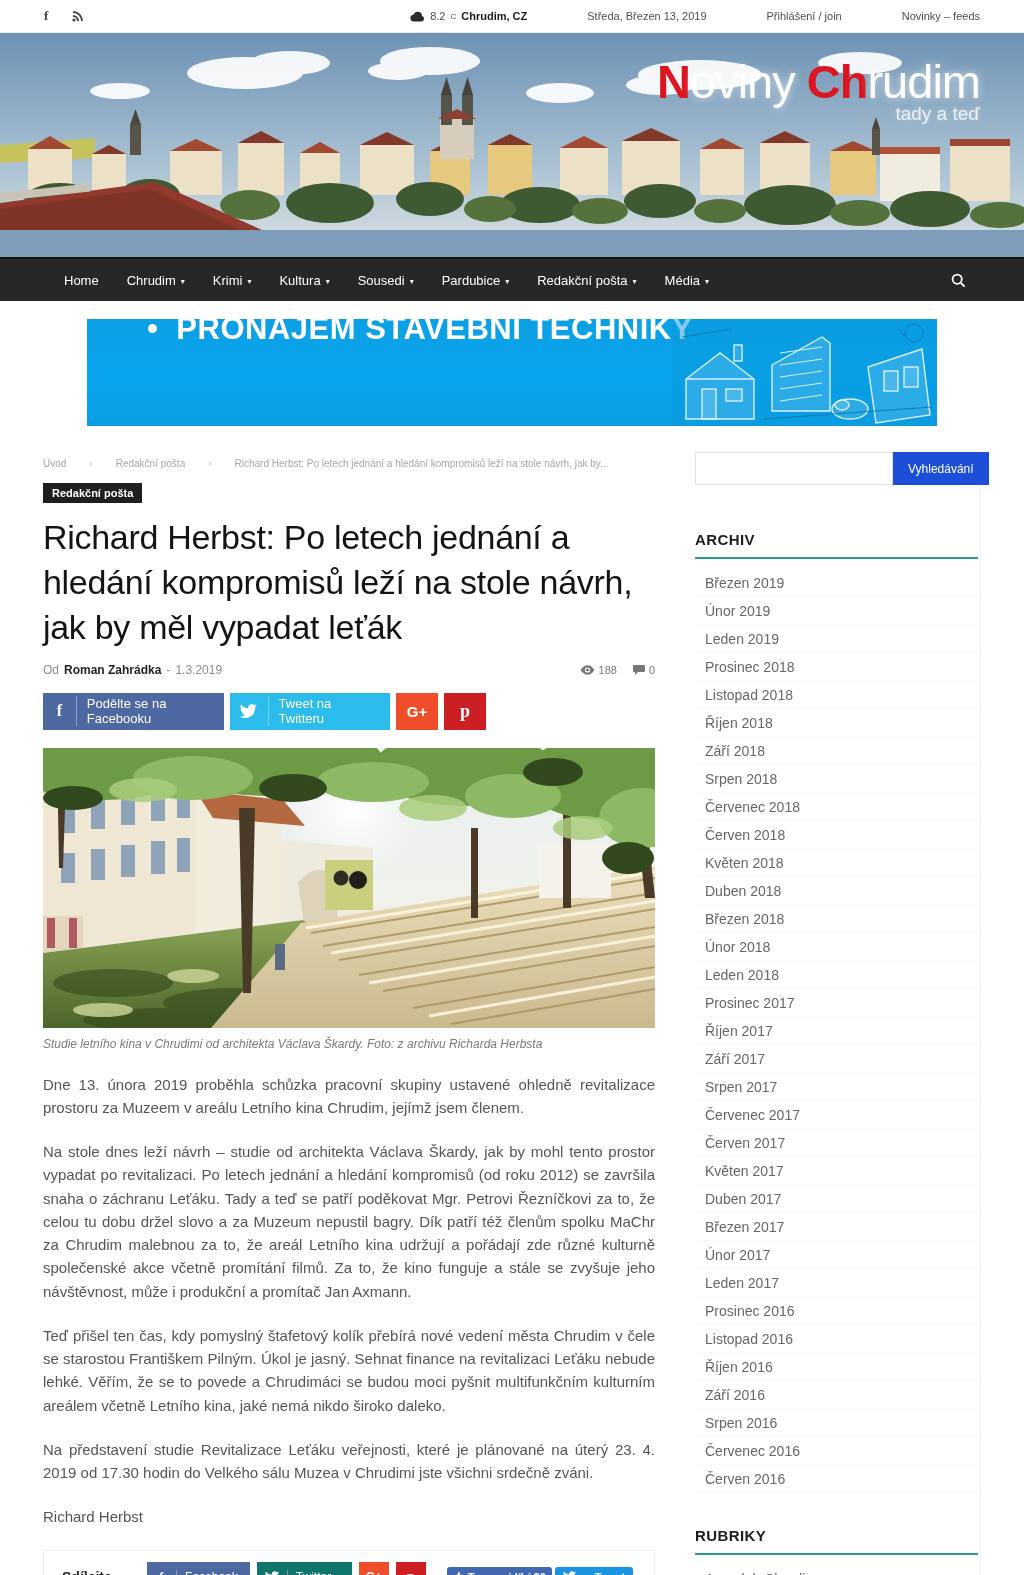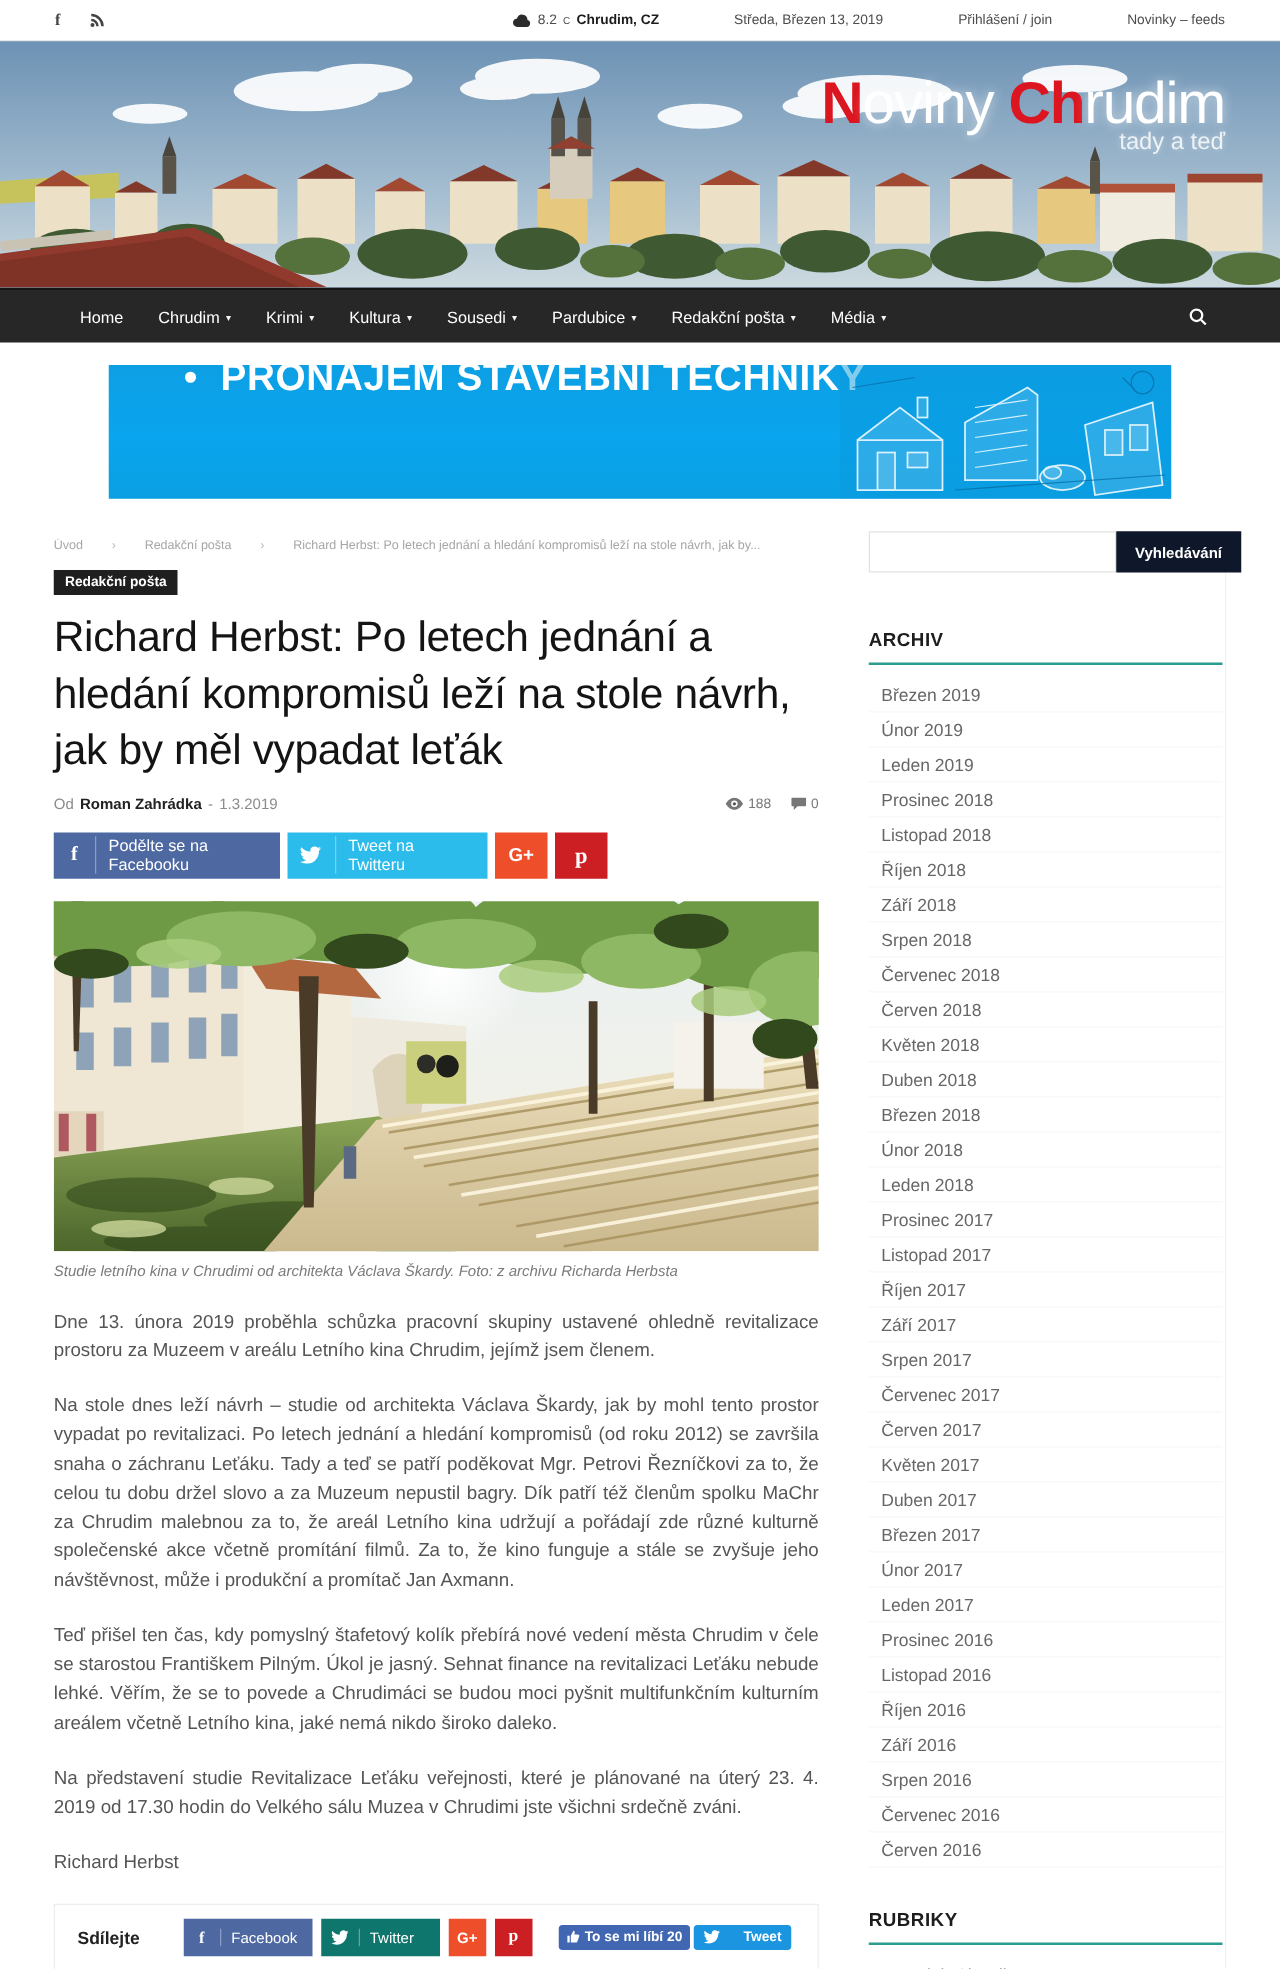--- a/index.html
+++ b/index.html
@@ -10,21 +10,21 @@
 .topbar{height:33px;display:flex;align-items:center;padding:0 44px;border-bottom:1px solid #e9e9e9;font-size:11px;color:#4d4d4d;background:#fff}
 .topbar-left{display:flex;gap:24px;align-items:center}
 .tb-icon{color:#444;font-size:12px;display:inline-flex;align-items:center}
 .fb-glyph{font-weight:bold;font-family:"Liberation Serif",serif;font-size:13px}
 .topbar-right{margin-left:auto;display:flex;gap:60px;align-items:flex-start}
 .weather{display:flex;align-items:center;gap:5px}
 .weather sup{font-size:8px}
 .weather-city{font-weight:bold;color:#1c1c1c}
 
 
-.masthead{position:relative;height:197px;overflow:hidden;background:#7d9cba}
+.masthead{position:relative;height:224px;overflow:hidden;background:#7d9cba}
 .masthead svg{display:block;width:1024px;height:197px}
 .logo{position:absolute;top:24px;right:44px;text-align:right;line-height:1.05}
 .logo-line{font-size:47px;letter-spacing:-1px;color:#fff;text-shadow:0 0 9px rgba(255,255,255,.65)}
 .logo-red{color:#dc1620;font-weight:bold;text-shadow:none}
 .tagline{font-size:19px;color:rgba(255,255,255,.82);text-shadow:0 0 6px rgba(255,255,255,.4);margin-top:-2px}
 
 
 .mainnav{background:#272727;height:44px;display:flex;align-items:center;padding:0 50px;border-top:2px solid #161616}
 .mainnav ul{list-style:none;display:flex;align-items:center;height:100%}
 .mainnav li{display:flex;align-items:center;gap:5px;padding:0 14px;height:100%;color:#fff;font-size:13px;cursor:pointer}
@@ -83,21 +83,21 @@
 .sf-tw{background:#0f766e;width:95px}
 .sf-sq{width:30px;justify-content:center;font-weight:bold;font-size:12px}
 .sf-gp{background:#ef4e2b}
 .sf-pin{background:#cb1f24;font-family:"Liberation Serif",serif;font-size:14px}
 .like-widget{margin-left:14px;height:20px;background:#4267b2;border-radius:3px;color:#fff;font-size:11px;font-weight:bold;display:flex;align-items:center;gap:4px;padding:0 6px;cursor:pointer;max-width:132px;overflow:hidden;white-space:nowrap}
 .tweet-widget{height:20px;background:#1b95e0;border-radius:3px;color:#fff;font-size:11px;font-weight:bold;display:flex;align-items:center;gap:19px;padding:0 8px;cursor:pointer;margin-left:-4px}
 
 
 .search-form{display:flex;margin-bottom:46px}
 .search-input{flex:1;height:33px;border:1px solid #e1e1e1;padding:0 10px;font-size:13px;color:#333;outline:none}
-.search-submit{height:33px;background:#0f172a;color:#fff;border:none;font-size:12px;font-weight:bold;padding:0 15px;cursor:pointer}
+.search-submit{height:33px;background:#1d4ed8;color:#fff;border:none;font-size:12px;font-weight:normal;padding:0 15px;cursor:pointer}
 .side-heading{font-size:15px;font-weight:bold;color:#1d1d1d;letter-spacing:.4px;padding-bottom:9px;border-bottom:2px solid #2a9d8f;margin-bottom:10px}
 .side-list{list-style:none}
 .side-list li{font-size:14px;color:#666;padding:5.5px 0 5.5px 10px;border-bottom:1px solid #f7f7f7;cursor:pointer}
 .rubriky-block{margin-top:34px}
 </style>
 </head>
 <body>
 
 <div class="topbar">
   <div class="topbar-left">
@@ -520,21 +520,20 @@
         <li>Září 2018</li>
         <li>Srpen 2018</li>
         <li>Červenec 2018</li>
         <li>Červen 2018</li>
         <li>Květen 2018</li>
         <li>Duben 2018</li>
         <li>Březen 2018</li>
         <li>Únor 2018</li>
         <li>Leden 2018</li>
         <li>Prosinec 2017</li>
-        <li>Listopad 2017</li>
         <li>Říjen 2017</li>
         <li>Září 2017</li>
         <li>Srpen 2017</li>
         <li>Červenec 2017</li>
         <li>Červen 2017</li>
         <li>Květen 2017</li>
         <li>Duben 2017</li>
         <li>Březen 2017</li>
         <li>Únor 2017</li>
         <li>Leden 2017</li>

